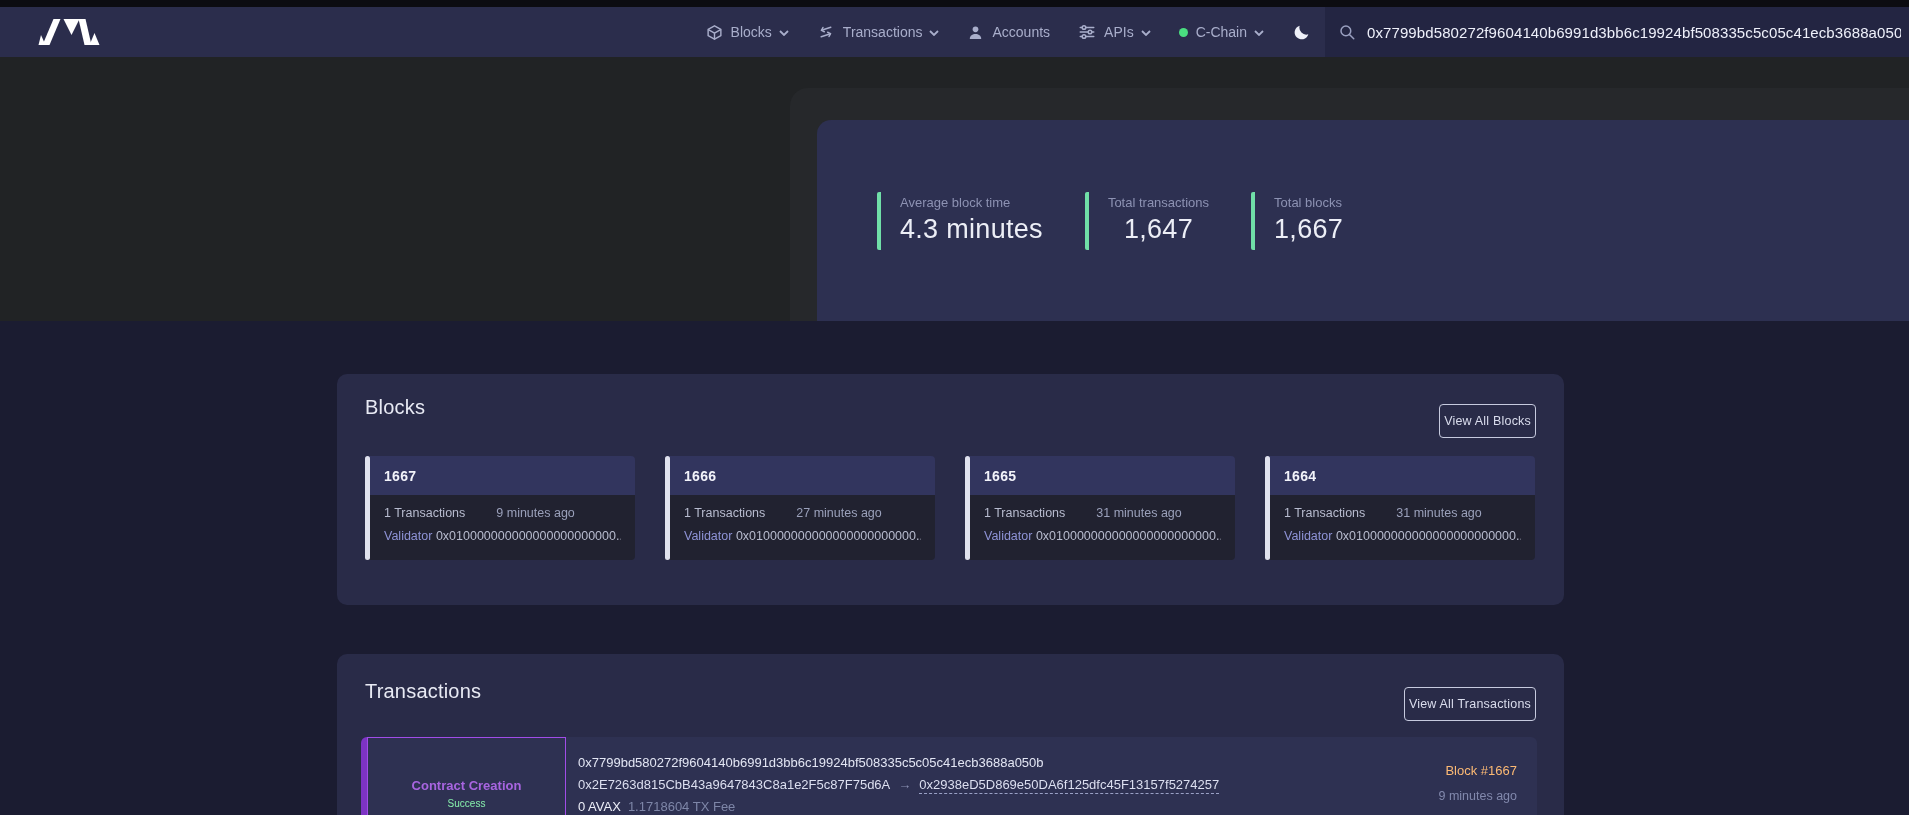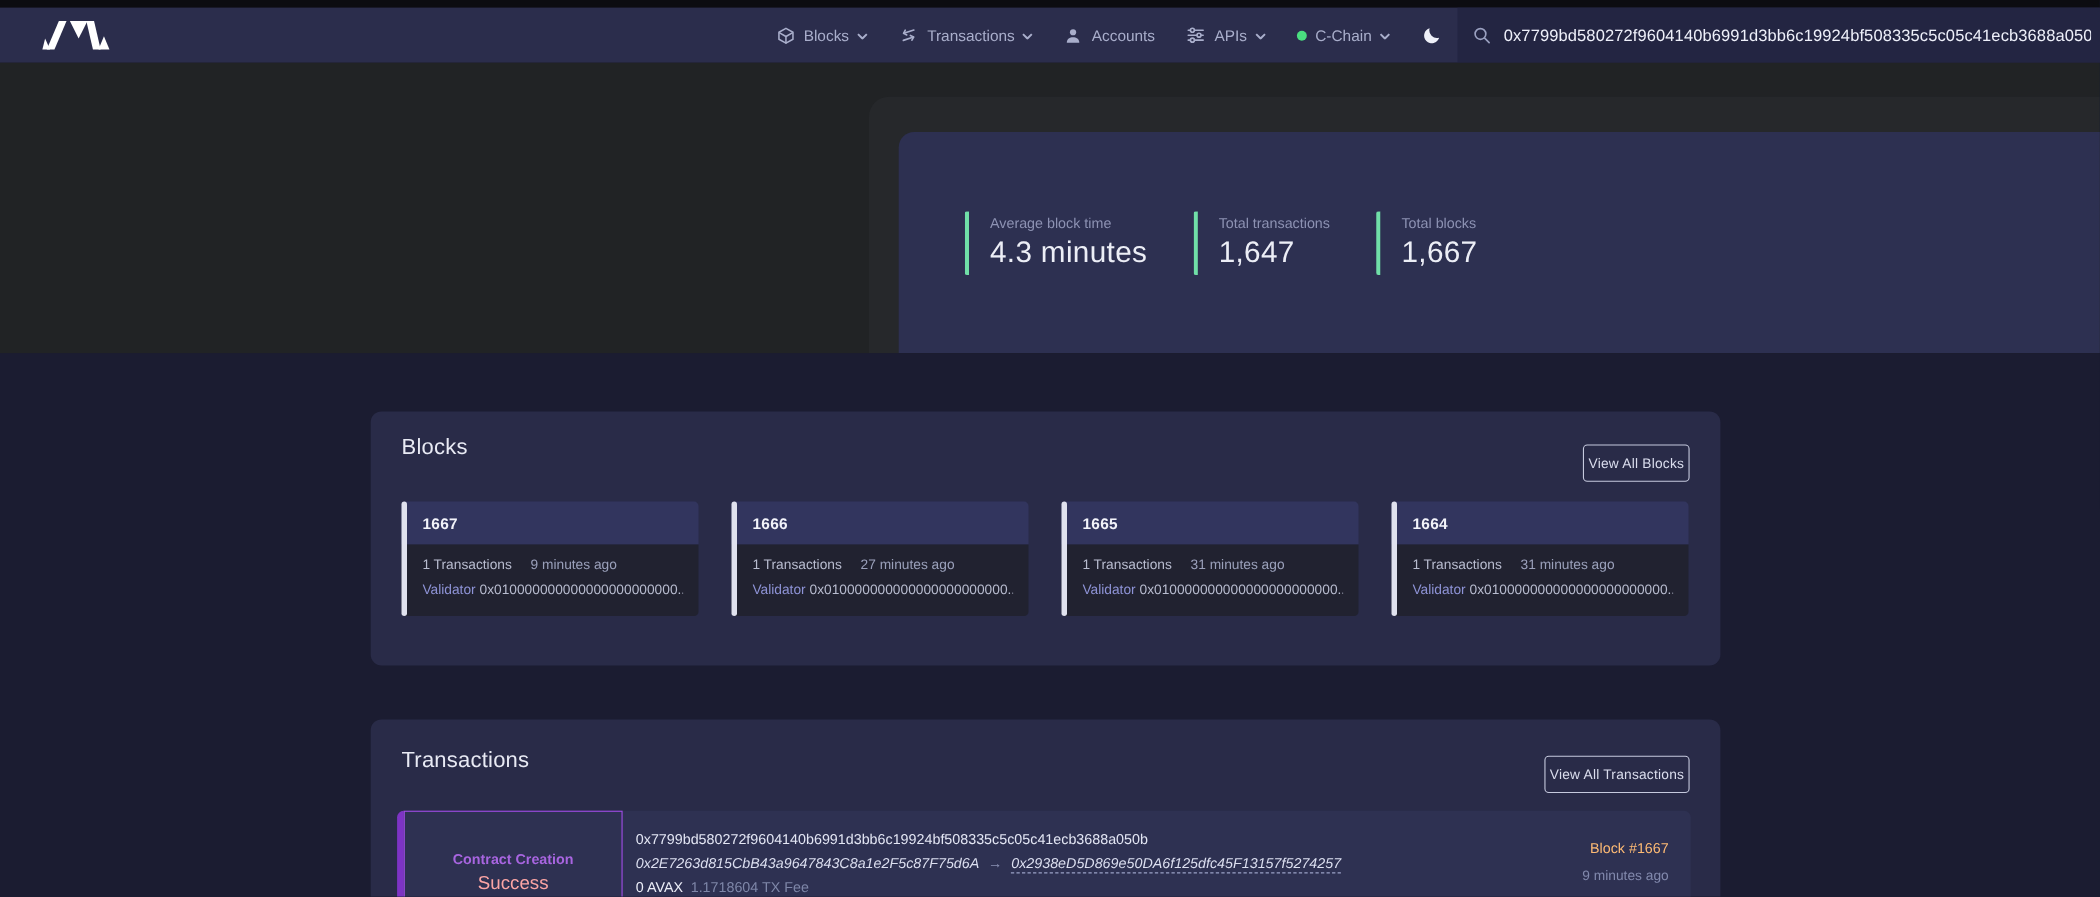--- a/index.html
+++ b/index.html
@@ -49,21 +49,21 @@
     position:absolute; left:790px; top:31px; right:0; bottom:0;
     background:rgba(130,140,165,0.05); border-top-left-radius:18px;
   }
   .stats-panel {
     position:absolute; left:817px; top:63px; right:0; bottom:0;
     background:#2d3051; border-top-left-radius:14px;
     display:flex; align-items:center; padding-left:60px; gap:42px;
   }
   .stat { border-left:4px solid #70dfa8; border-radius:2px; padding:3px 0 5px 19px; }
   .stat-label { font-size:13px; color:#8d92b3; }
-  .stat-value { font-size:27px; font-weight:300; color:#eceef6; margin-top:4px; letter-spacing:.3px; }
+  .stat-value { font-size:27px; font-weight:300; color:#eceef6; margin-top:4px; letter-spacing:.3px;text-align:center; }
 
   
   .card {
     position:absolute; left:337px; width:1227px;
     background:#292b48; border-radius:10px;
   }
   .blocks-card { top:374px; height:231px; }
   .tx-card { top:654px; height:280px; }
   .card h2 { position:absolute; left:28px; font-size:20px; font-weight:500; color:#e8eaf4; letter-spacing:.2px; }
   .blocks-card h2 { top:22px; }
@@ -86,45 +86,45 @@
   }
   .bc-head {
     height:39px; background:#32355e; border-radius:4px 4px 0 0;
     display:flex; align-items:center; padding-left:19px;
     font-size:14px; font-weight:700; color:#f2f3fa; letter-spacing:.3px;text-align:center;
   }
   .bc-body {
     height:65px; background:#212230; border-radius:0 0 4px 4px;
     padding:11px 14px 0 19px; font-size:12.5px;
   }
-  .bc-line1 { display:flex; gap:17px; color:#b8bccf; }
+  .bc-line1 { display:flex; gap:31px; color:#b8bccf; }
   .bc-line1 .time { color:#9aa0ba; }
   .bc-line2 { margin-top:9px; white-space:nowrap; overflow:hidden; }
   .val-label { color:#8e93d6; }
   .val-addr { color:#b8bccf; }
 
   
   .tx-row {
     position:absolute; left:24px; top:83px; width:1176px; height:112px;
     background:#2e3152; border-radius:6px; cursor:pointer;
   }
   .tx-row::before {
     content:""; position:absolute; left:0; top:0; bottom:0; width:6px;
     background:#7d33c4; border-radius:6px 0 0 6px;
   }
   .tx-type-box {
     position:absolute; left:6px; top:0; bottom:0; width:199px;
     border:1px solid #a14de8;
     display:flex; flex-direction:column; align-items:center; justify-content:center;
   }
   .tx-type { color:#a865e0; font-weight:700; font-size:13px; }
-  .tx-status { color:#fca5a5; font-size:17px; margin-top:5px; }
+  .tx-status { color:#86efac; font-size:10px; margin-top:5px; }
   .tx-mid { position:absolute; left:217px; top:15px; font-size:13px; line-height:22px; white-space:nowrap; }
   .tx-hash { color:#e3e6f4; }
-  .tx-addrs { color:#dcdff0;font-style:italic; }
+  .tx-addrs { color:#dcdff0; }
   .tx-arrow { color:#8b91b4; margin:0 8px; }
   .tx-to { border-bottom:1px dashed #9aa1c6; padding-bottom:1px; }
   .tx-amount { color:#eceef8; }
   .tx-fee { color:#7e86a8; margin-left:7px; }
   .tx-right { position:absolute; right:20px; top:26px; text-align:right; }
   .tx-block { color:#fdba74; font-size:13px; }
   .tx-time { color:#8289ad; font-size:12.5px; margin-top:11px; }
 </style>
 </head>
 <body>

